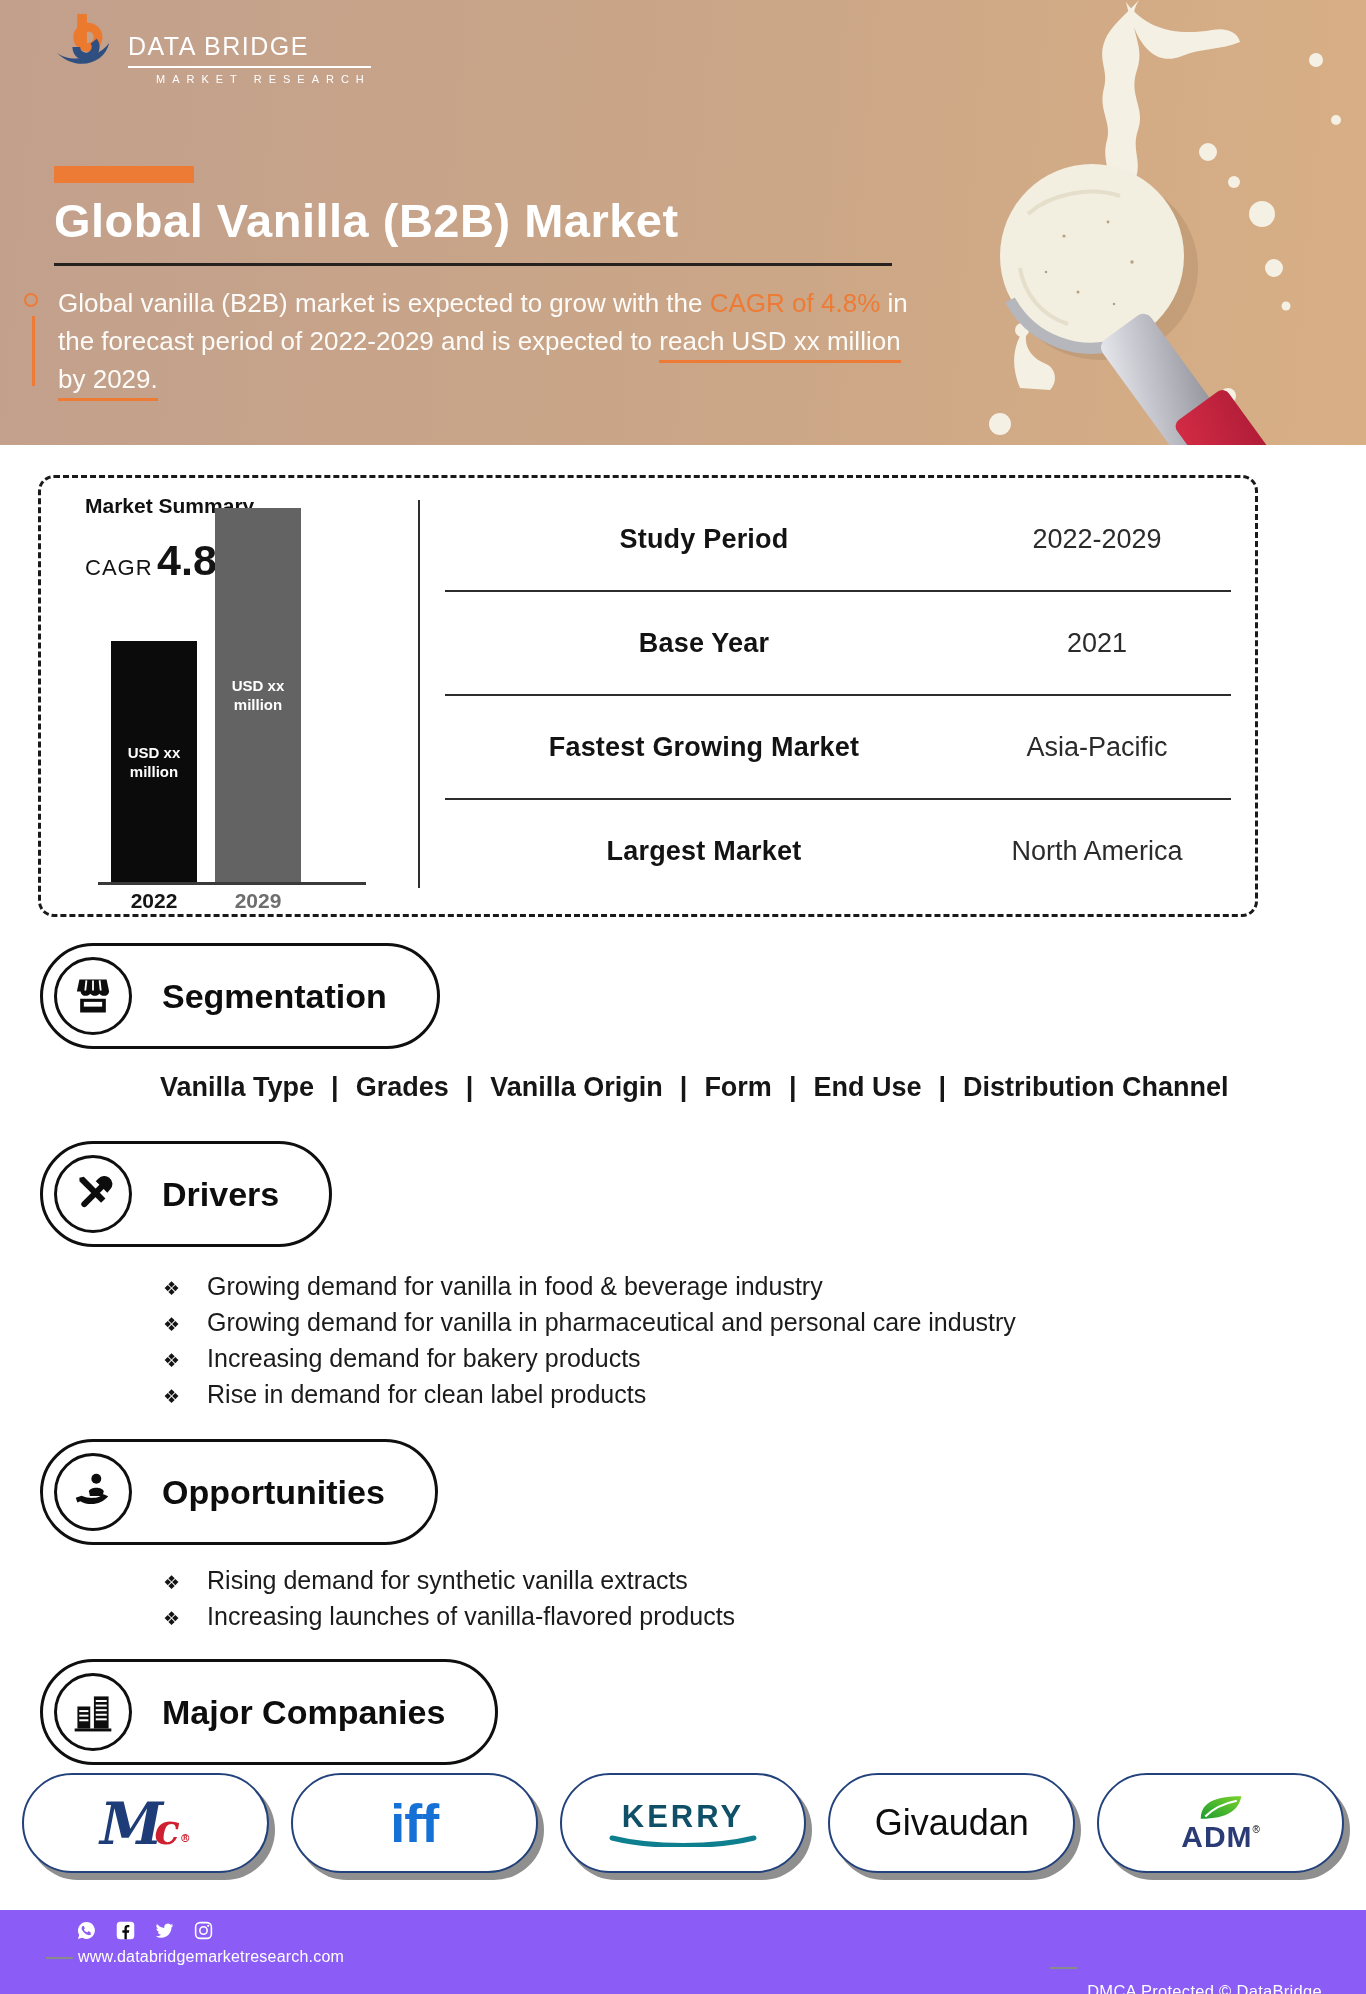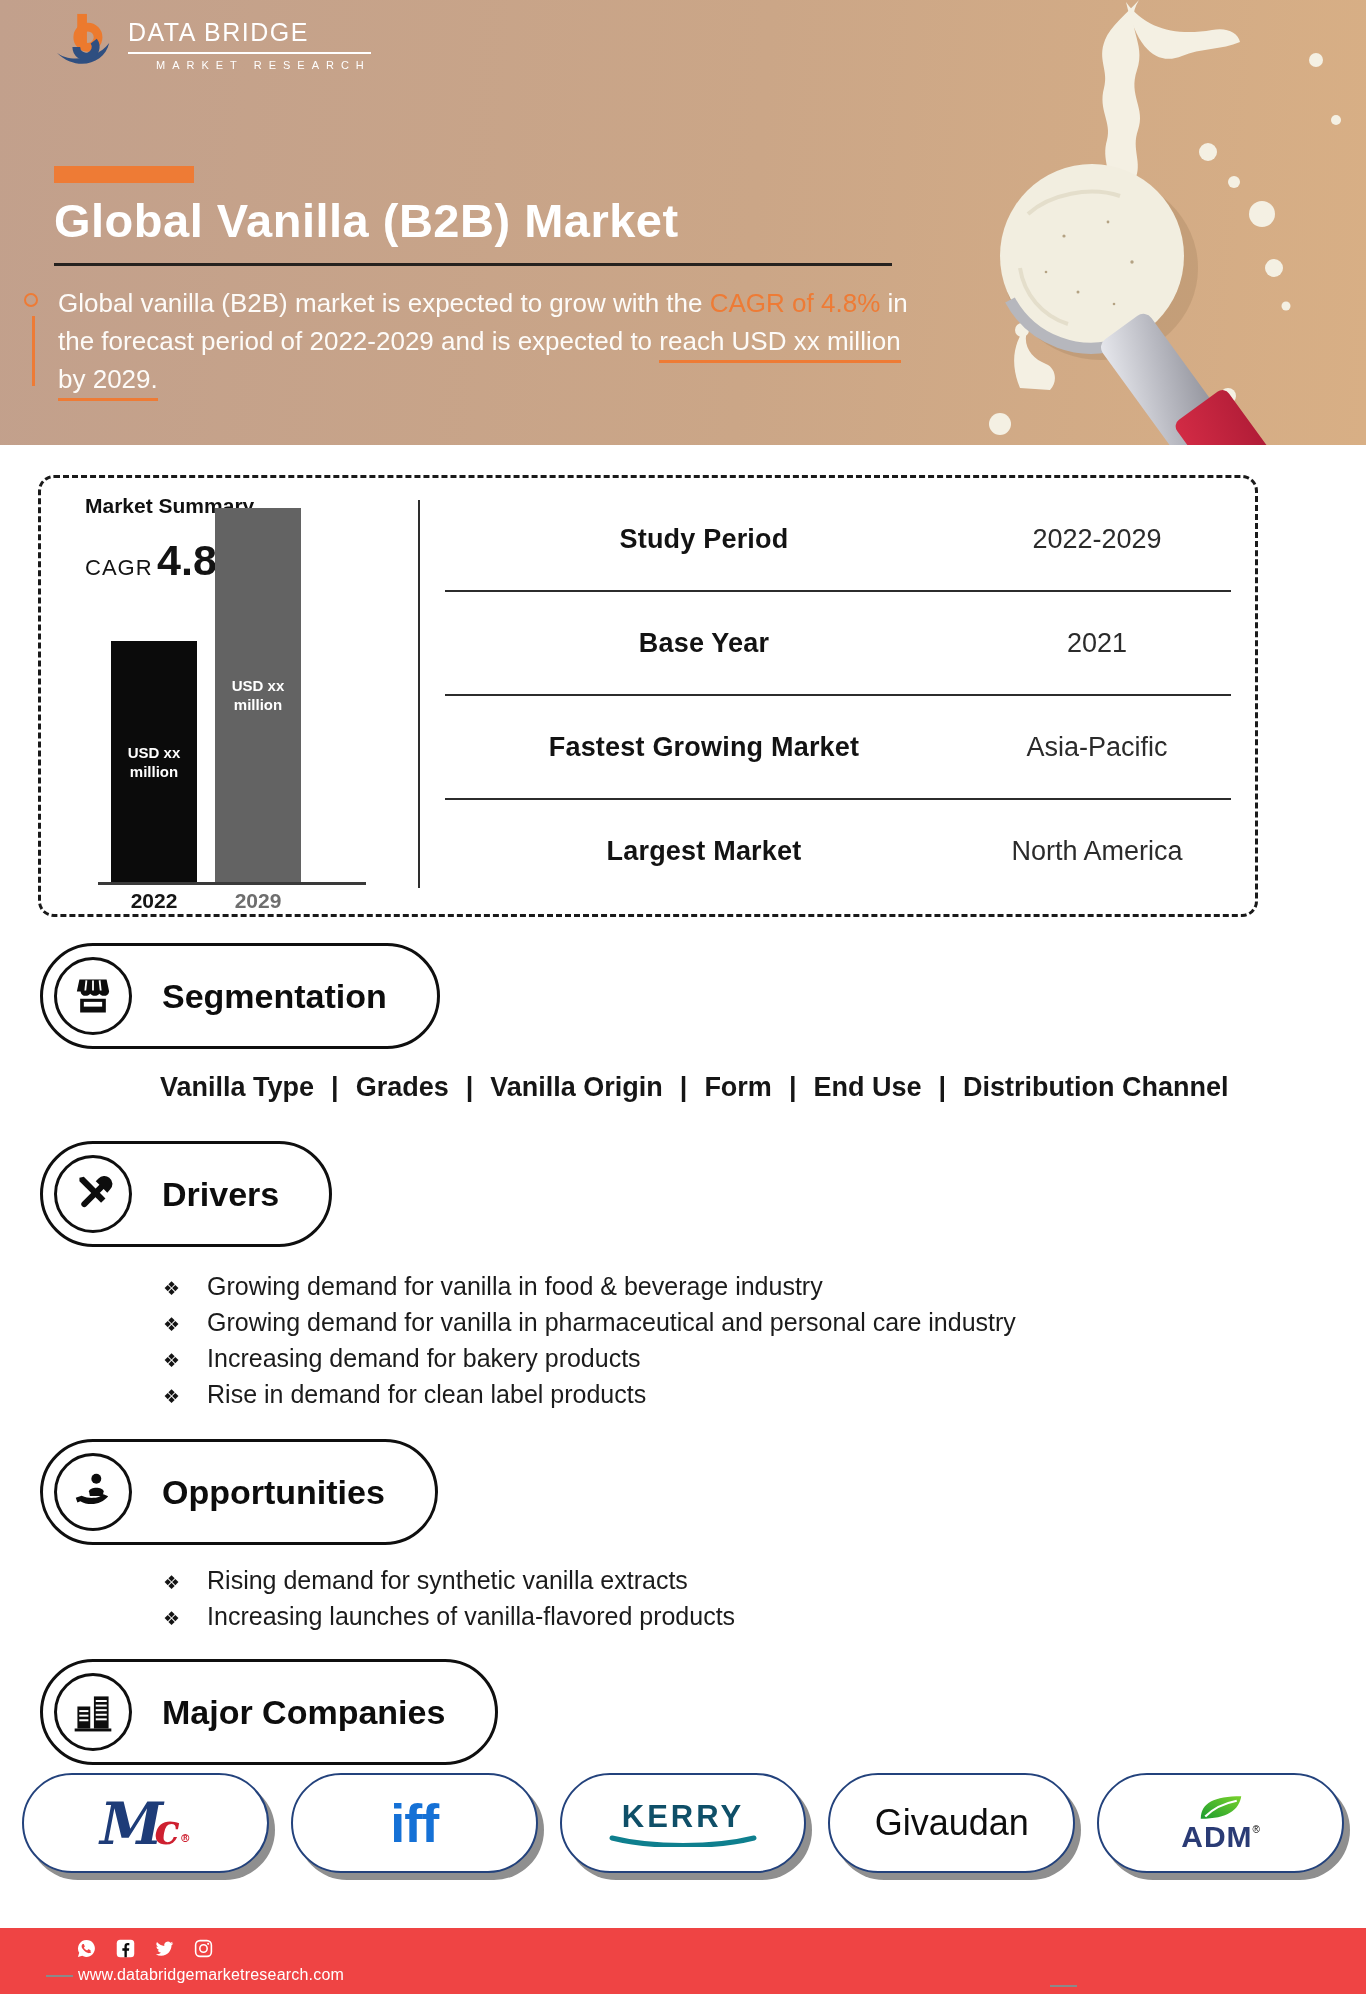--- a/index.html
+++ b/index.html
@@ -15,21 +15,21 @@
   
   .hero {
     position: relative; height: 445px;
     background: linear-gradient(95deg, #c2a08c 0%, #cba687 55%, #d8af85 100%);
     overflow: hidden;
   }
   .hero-art { position:absolute; top:0; right:0; width:570px; height:445px; }
   .logo { position:absolute; left:54px; top:12px; display:flex; gap:12px; align-items:flex-start; z-index:3; }
   .logo-mark svg { width:62px; height:62px; }
   .logo-l1 { color:#fff; font-size:25px; font-weight:500; letter-spacing:1.5px;
-             border-bottom:2px solid #fff; padding-bottom:5px; margin-top:6px; }
+             border-bottom:2px solid #fff; padding-bottom:5px; margin-top:20px; }
   .logo-l2 { color:#fff; font-size:11px; letter-spacing:7px; margin-top:5px;padding-left:28px; }
   .title-block { position:absolute; left:54px; top:166px; z-index:3; }
   .accent-bar { width:140px; height:17px; background:#ee7b35; margin-bottom:10px; }
   .page-title { margin:0; color:#fff; font-size:47px; font-weight:700; letter-spacing:.5px; }
   .title-rule { width:838px; height:3px; background:#26221f; margin-top:15px; }
   .desc-row { position:absolute; left:24px; top:284px; width:900px; display:flex; z-index:3; }
   .ring-col { width:22px; flex:none; padding-top:9px; }
   .ring { display:block; width:14px; height:14px; border:2.5px solid #ee7b35; border-radius:50%; }
   .vline { display:block; width:2.5px; height:70px; background:#ee7b35; margin:9px 0 0 8px; }
   .desc { margin:0 0 0 12px; color:#fdfbf8; font-size:26px; line-height:38px; max-width:860px; }
@@ -97,21 +97,21 @@
   .iff { font-size:54px; font-weight:800; color:#1571d6; letter-spacing:-1px; line-height:1; }
   .kerry { display:flex; flex-direction:column; align-items:center; }
   .kerry-t { font-size:31px; font-weight:800; letter-spacing:3px; color:#0f4f68; }
   .giv { font-size:36px; color:#0d0d0d; font-weight:400; }
   .adm { display:flex; flex-direction:column; align-items:center; line-height:1; }
   .adm svg { width:46px; height:27px; margin-bottom:1px; }
   .adm-t { font-size:30px; font-weight:800; color:#2a3b75; letter-spacing:1px; }
   .adm-r { font-size:10px; vertical-align:14px; }
 
   
-  .footer { position:absolute; left:0; right:0; bottom:0; height:66px; background:#ef4444; color:#fff; }
+  .footer { position:absolute; left:0; right:0; bottom:0; height:84px; background:#8b5cf6; color:#fff; }
   .soc { position:absolute; left:76px; top:10px; display:flex; gap:18px; align-items:center; }
   .soc svg { width:21px; height:21px; display:block; }
   .site-dash { position:absolute; left:46px; top:47px; width:27px; height:2px; background:#8a8a8a; }
   .site { position:absolute; left:78px; top:38px; font-size:16px; font-family:"Liberation Sans",sans-serif;
           color:#fff; text-decoration:none; letter-spacing:.2px; }
   .dmca-wrap { position:absolute; right:44px; top:24px; display:flex; align-items:center; gap:10px; }
   .dmca-dash { width:27px; height:2px; background:#8a8a8a; }
   .dmca { font-size:16.5px; letter-spacing:.3px;margin-top:48px; }
 </style>
 </head>

